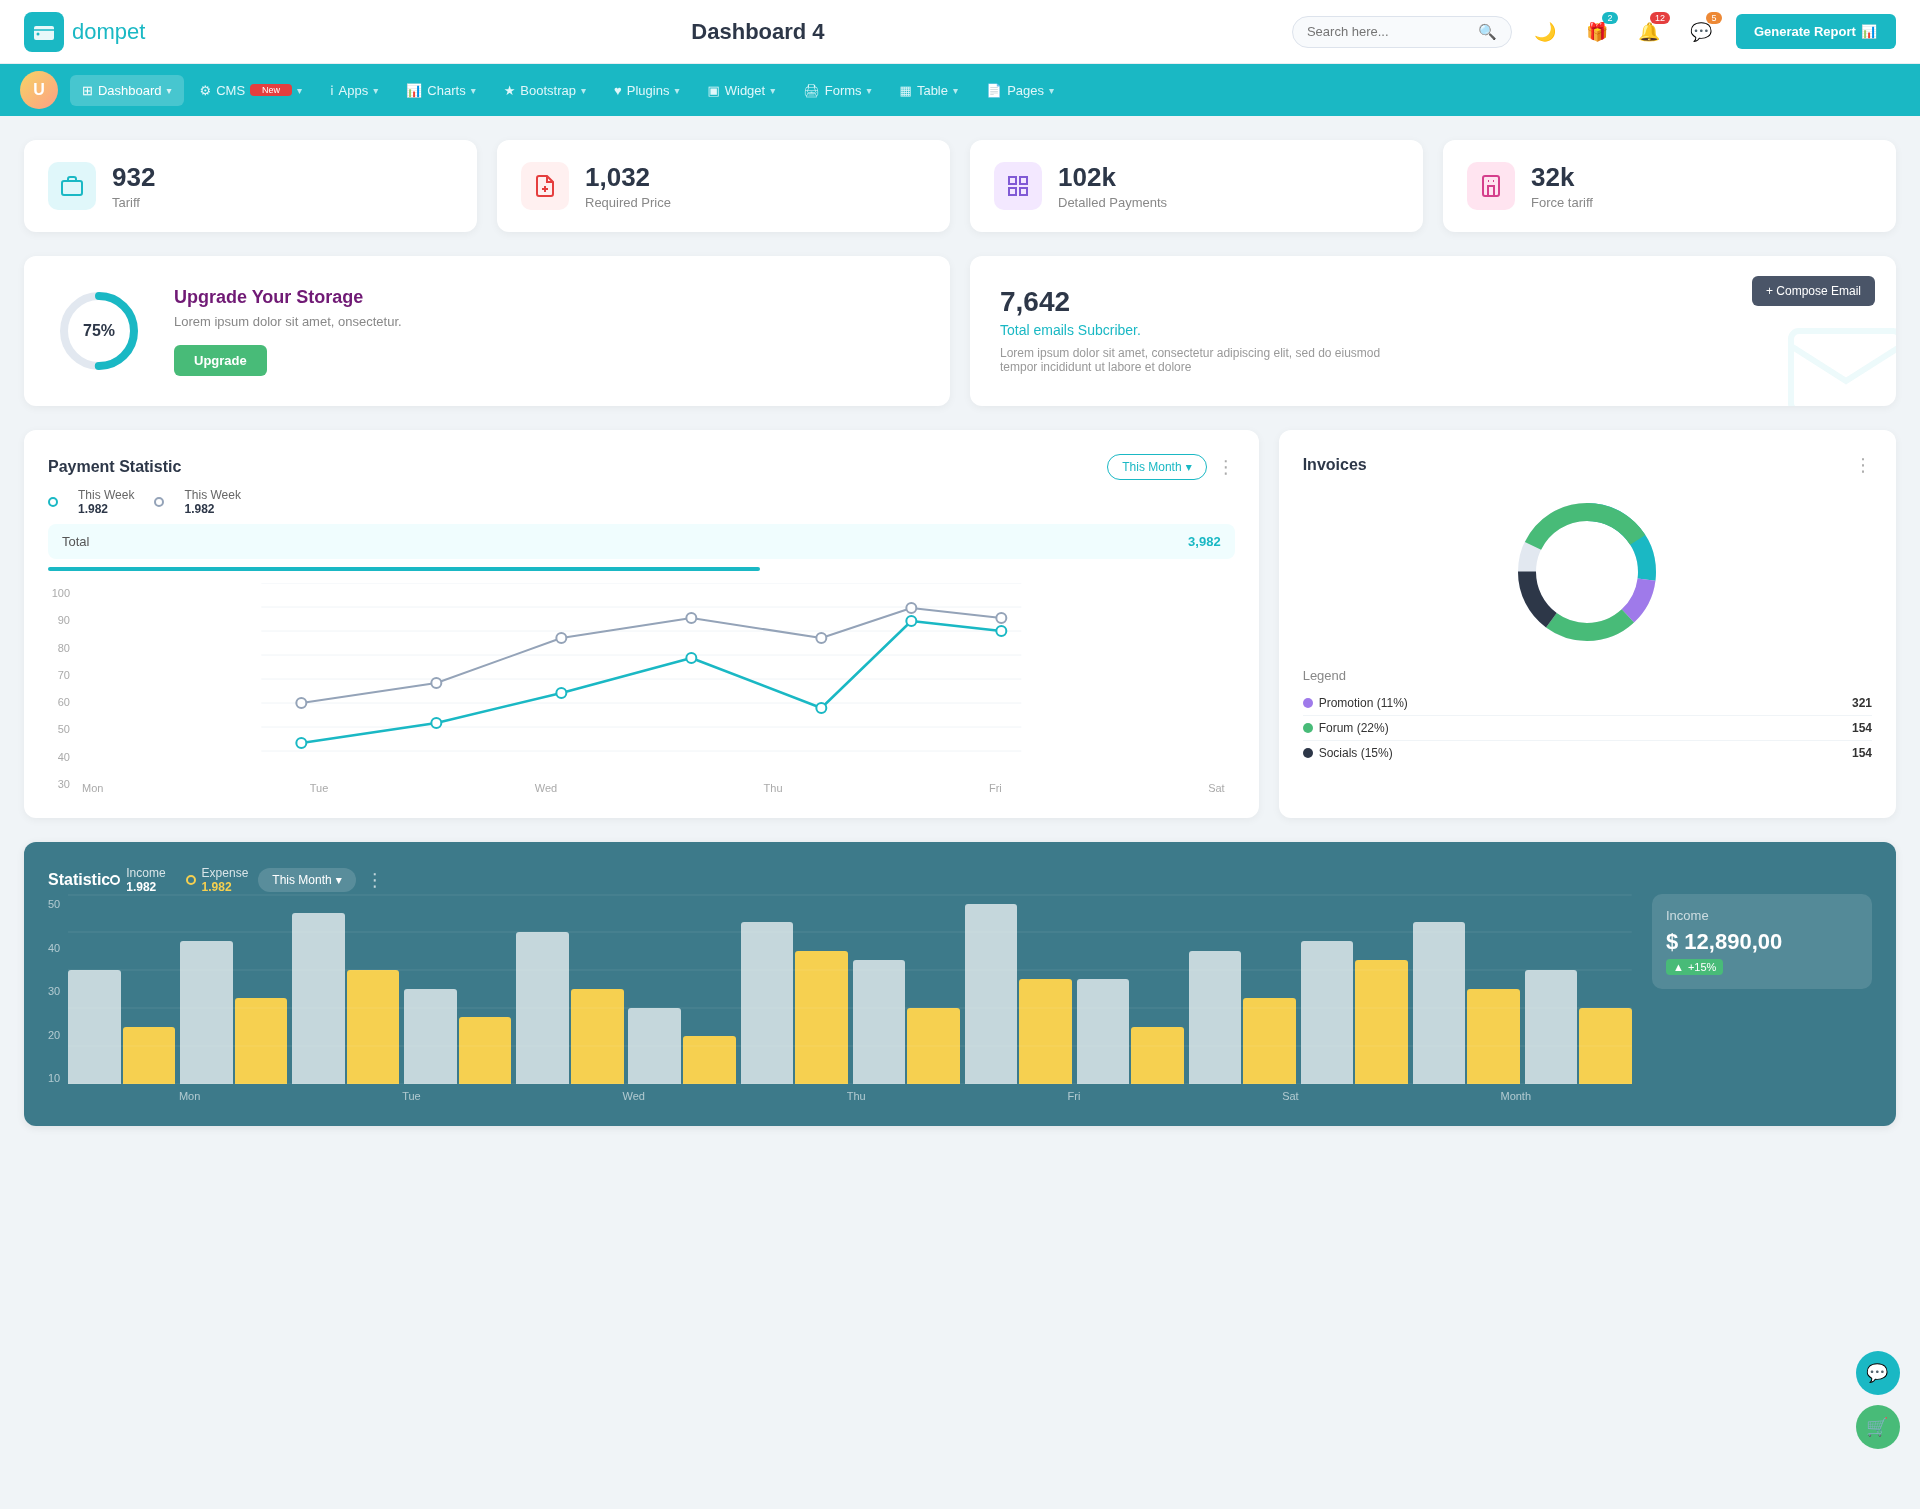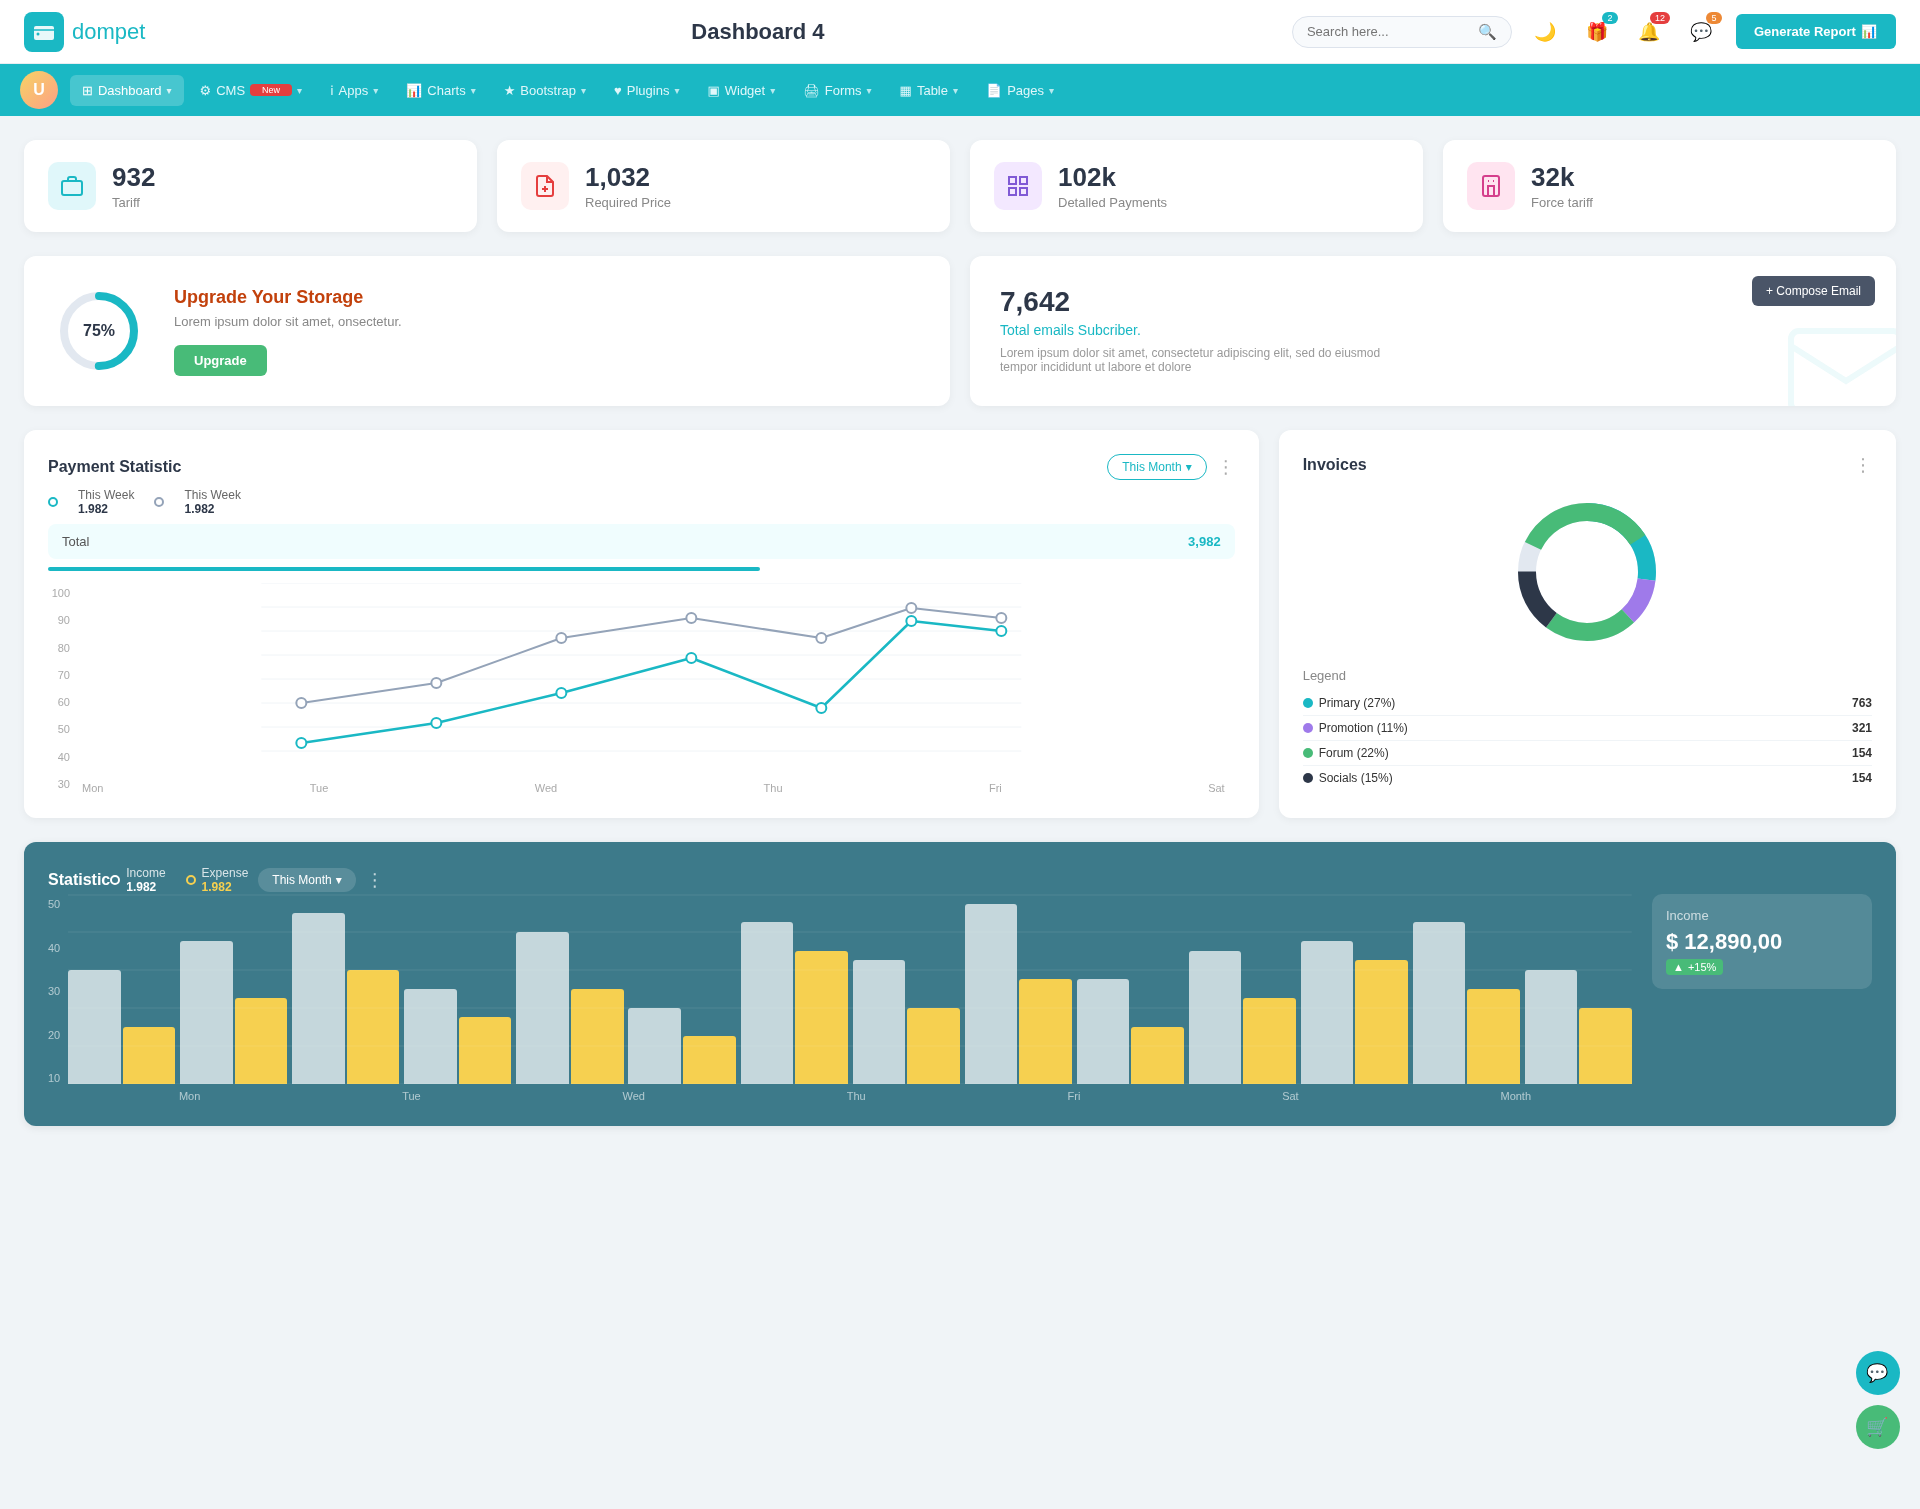--- a/index.html
+++ b/index.html
@@ -115,21 +115,21 @@
       box-shadow: 0 2px 8px rgba(0,0,0,0.05);
       display: flex; align-items: center; gap: 30px;
     }
     .donut-container { position: relative; width: 90px; height: 90px; flex-shrink: 0; }
     .donut-svg { width: 90px; height: 90px; }
     .donut-label {
       position: absolute; top: 50%; left: 50%;
       transform: translate(-50%,-50%);
       font-size: 16px; font-weight: 700; color: #2d3748;
     }
-    .storage-info h3 { font-size: 18px; font-weight: 700; color: #c2410c; margin-bottom: 6px; }
+    .storage-info h3 { font-size: 18px; font-weight: 700; color: #701a75; margin-bottom: 6px; }
     .storage-info p { font-size: 13px; color: #888; margin-bottom: 16px; }
     .upgrade-btn {
       background: #48bb78; color: #fff;
       border: none; border-radius: 6px;
       padding: 8px 20px; font-size: 13px; font-weight: 600;
       cursor: pointer;
     }
 
     
     .email-card {
@@ -548,27 +548,20 @@
 
           <circle cx="80" cy="80" r="60" fill="none" stroke="#48bb78" stroke-width="18" stroke-dasharray="83" stroke-dashoffset="-143.3" transform="rotate(-90 80 80)"></circle>
 
           <circle cx="80" cy="80" r="60" fill="none" stroke="#2d3748" stroke-width="18" stroke-dasharray="56.5 320.5" stroke-dashoffset="-226.3" transform="rotate(-90 80 80)"></circle>
         </svg>
       </div>
       <div class="legend-section">
         <div class="legend-section-title">Legend</div>
         <div class="legend-row2">
           <div class="legend-left">
-            <div class="legend-dot2" style="background:#1ab8c4"></div>
-            <span>Primary (27%)</span>
-          </div>
-          <span class="legend-count">763</span>
-        </div>
-        <div class="legend-row2">
-          <div class="legend-left">
             <div class="legend-dot2" style="background:#9f7aea"></div>
             <span>Promotion (11%)</span>
           </div>
           <span class="legend-count">321</span>
         </div>
         <div class="legend-row2">
           <div class="legend-left">
             <div class="legend-dot2" style="background:#48bb78"></div>
             <span>Forum (22%)</span>
           </div>

